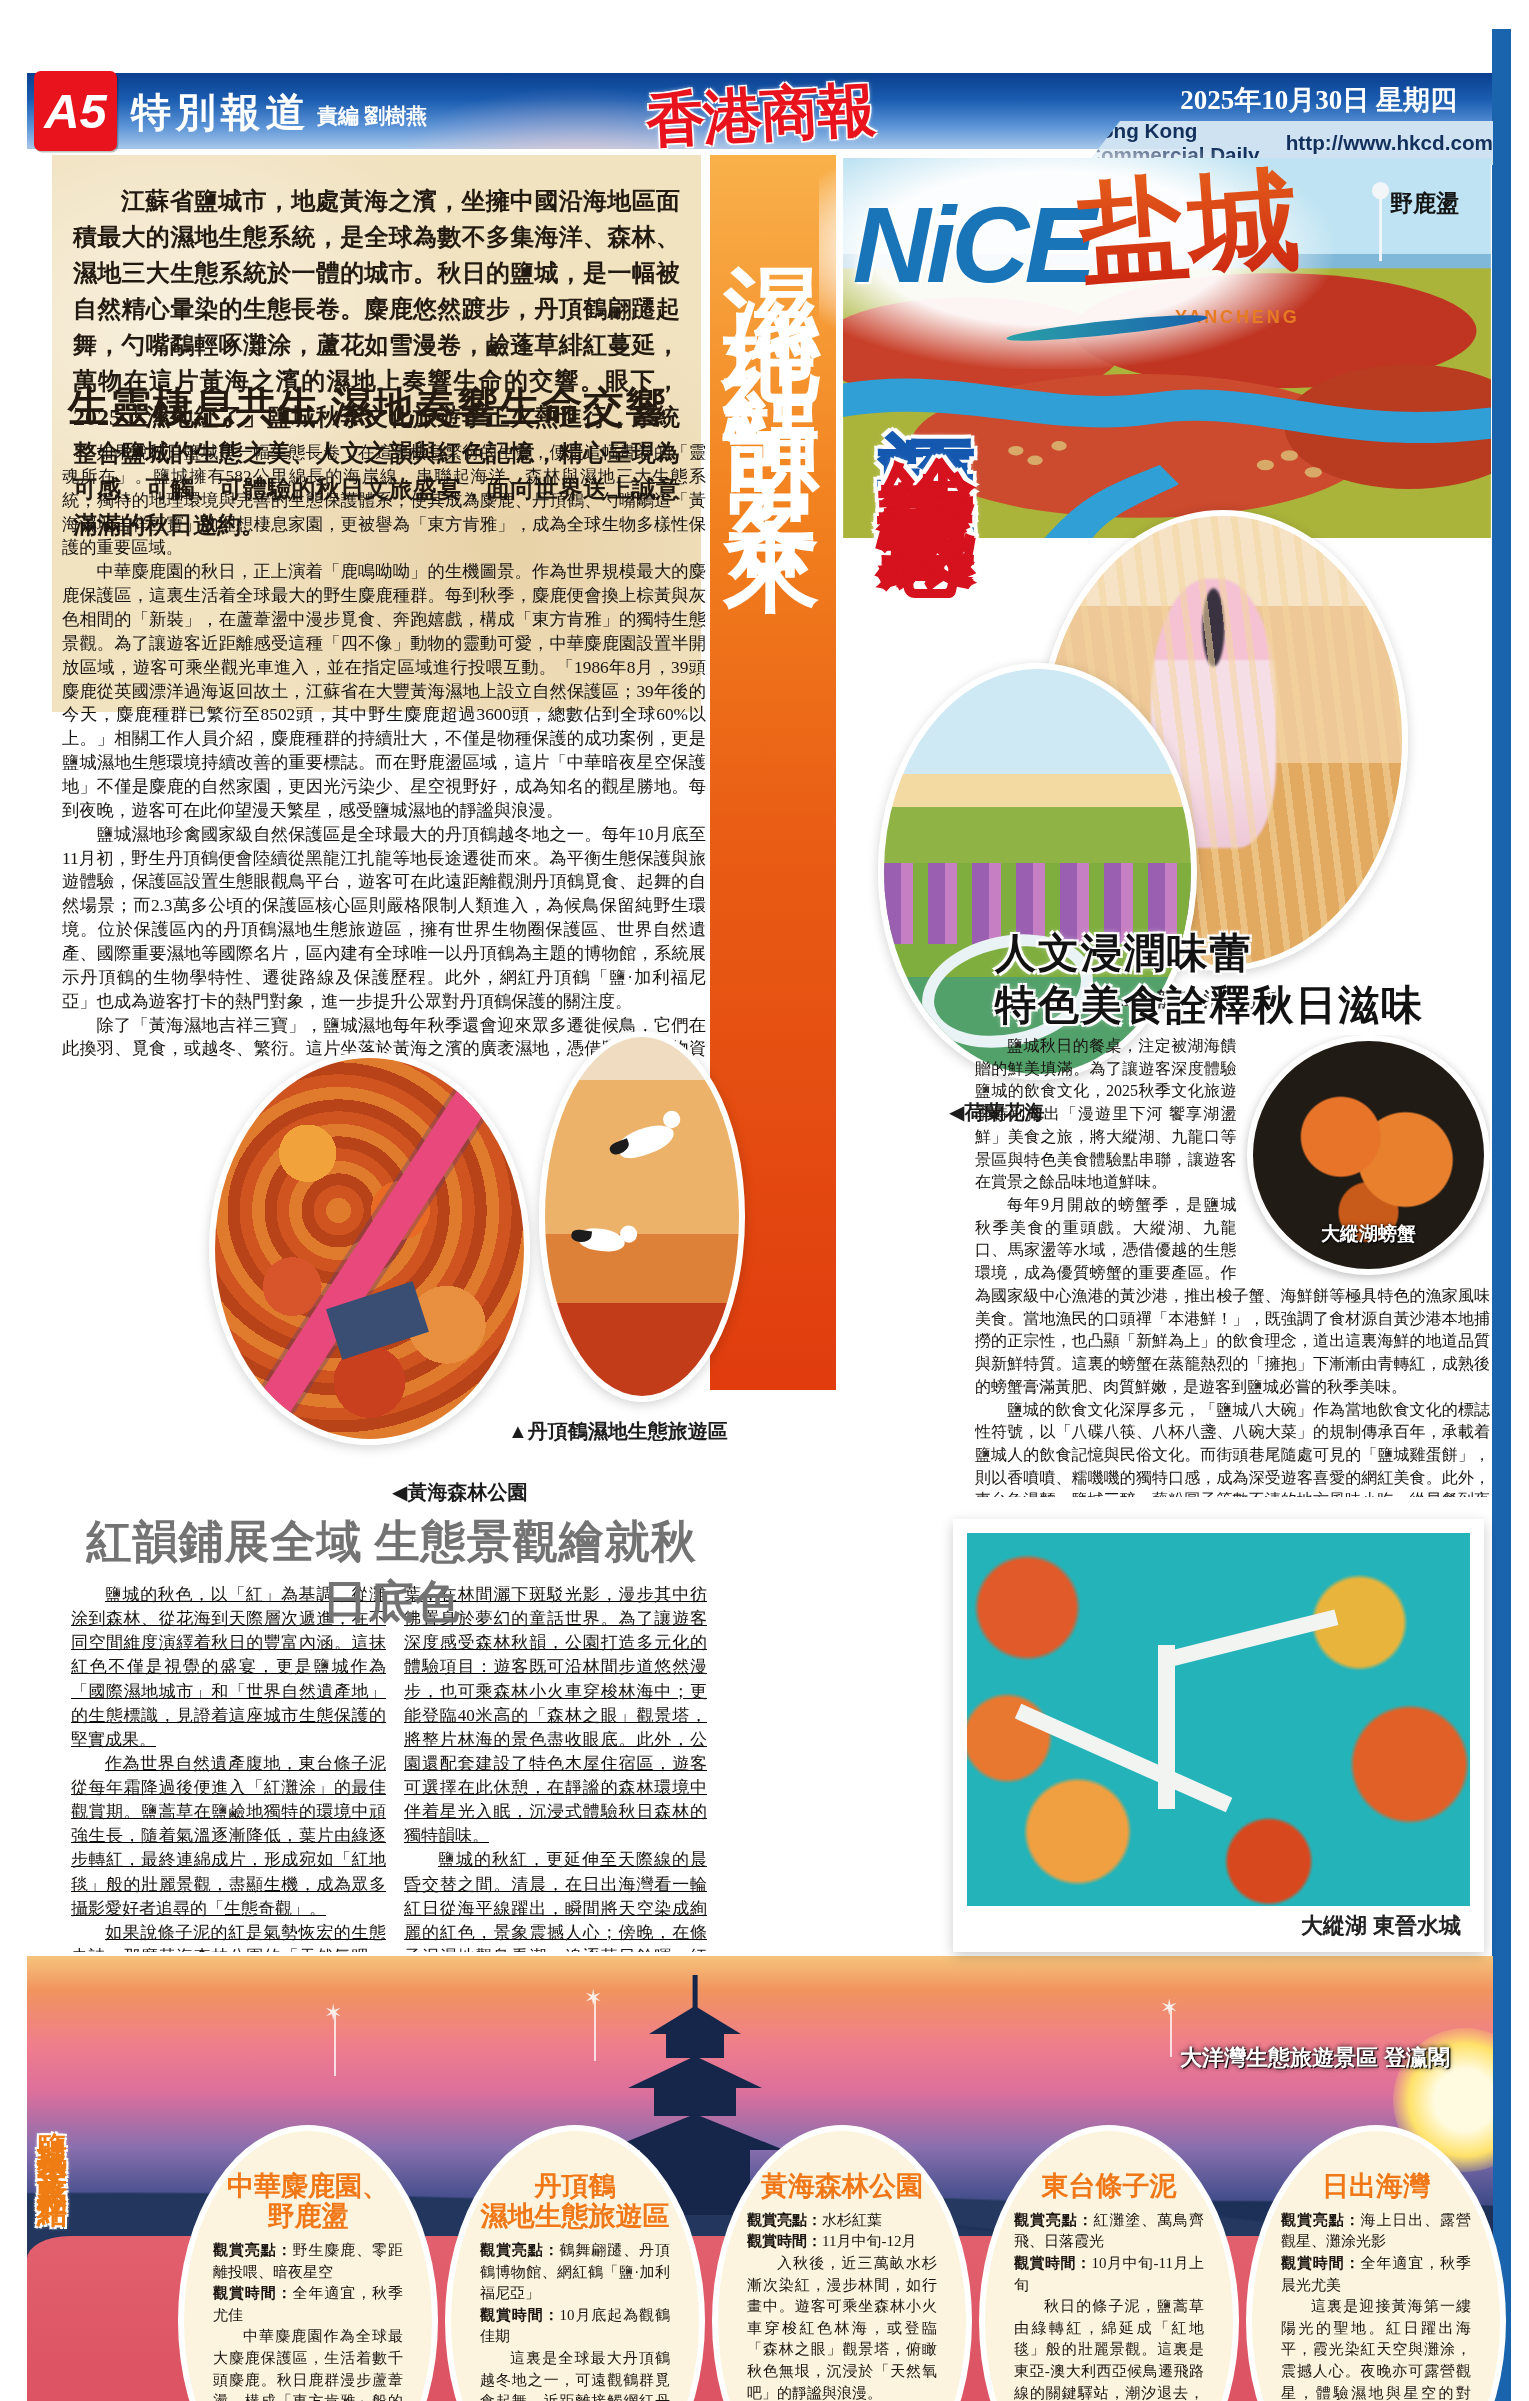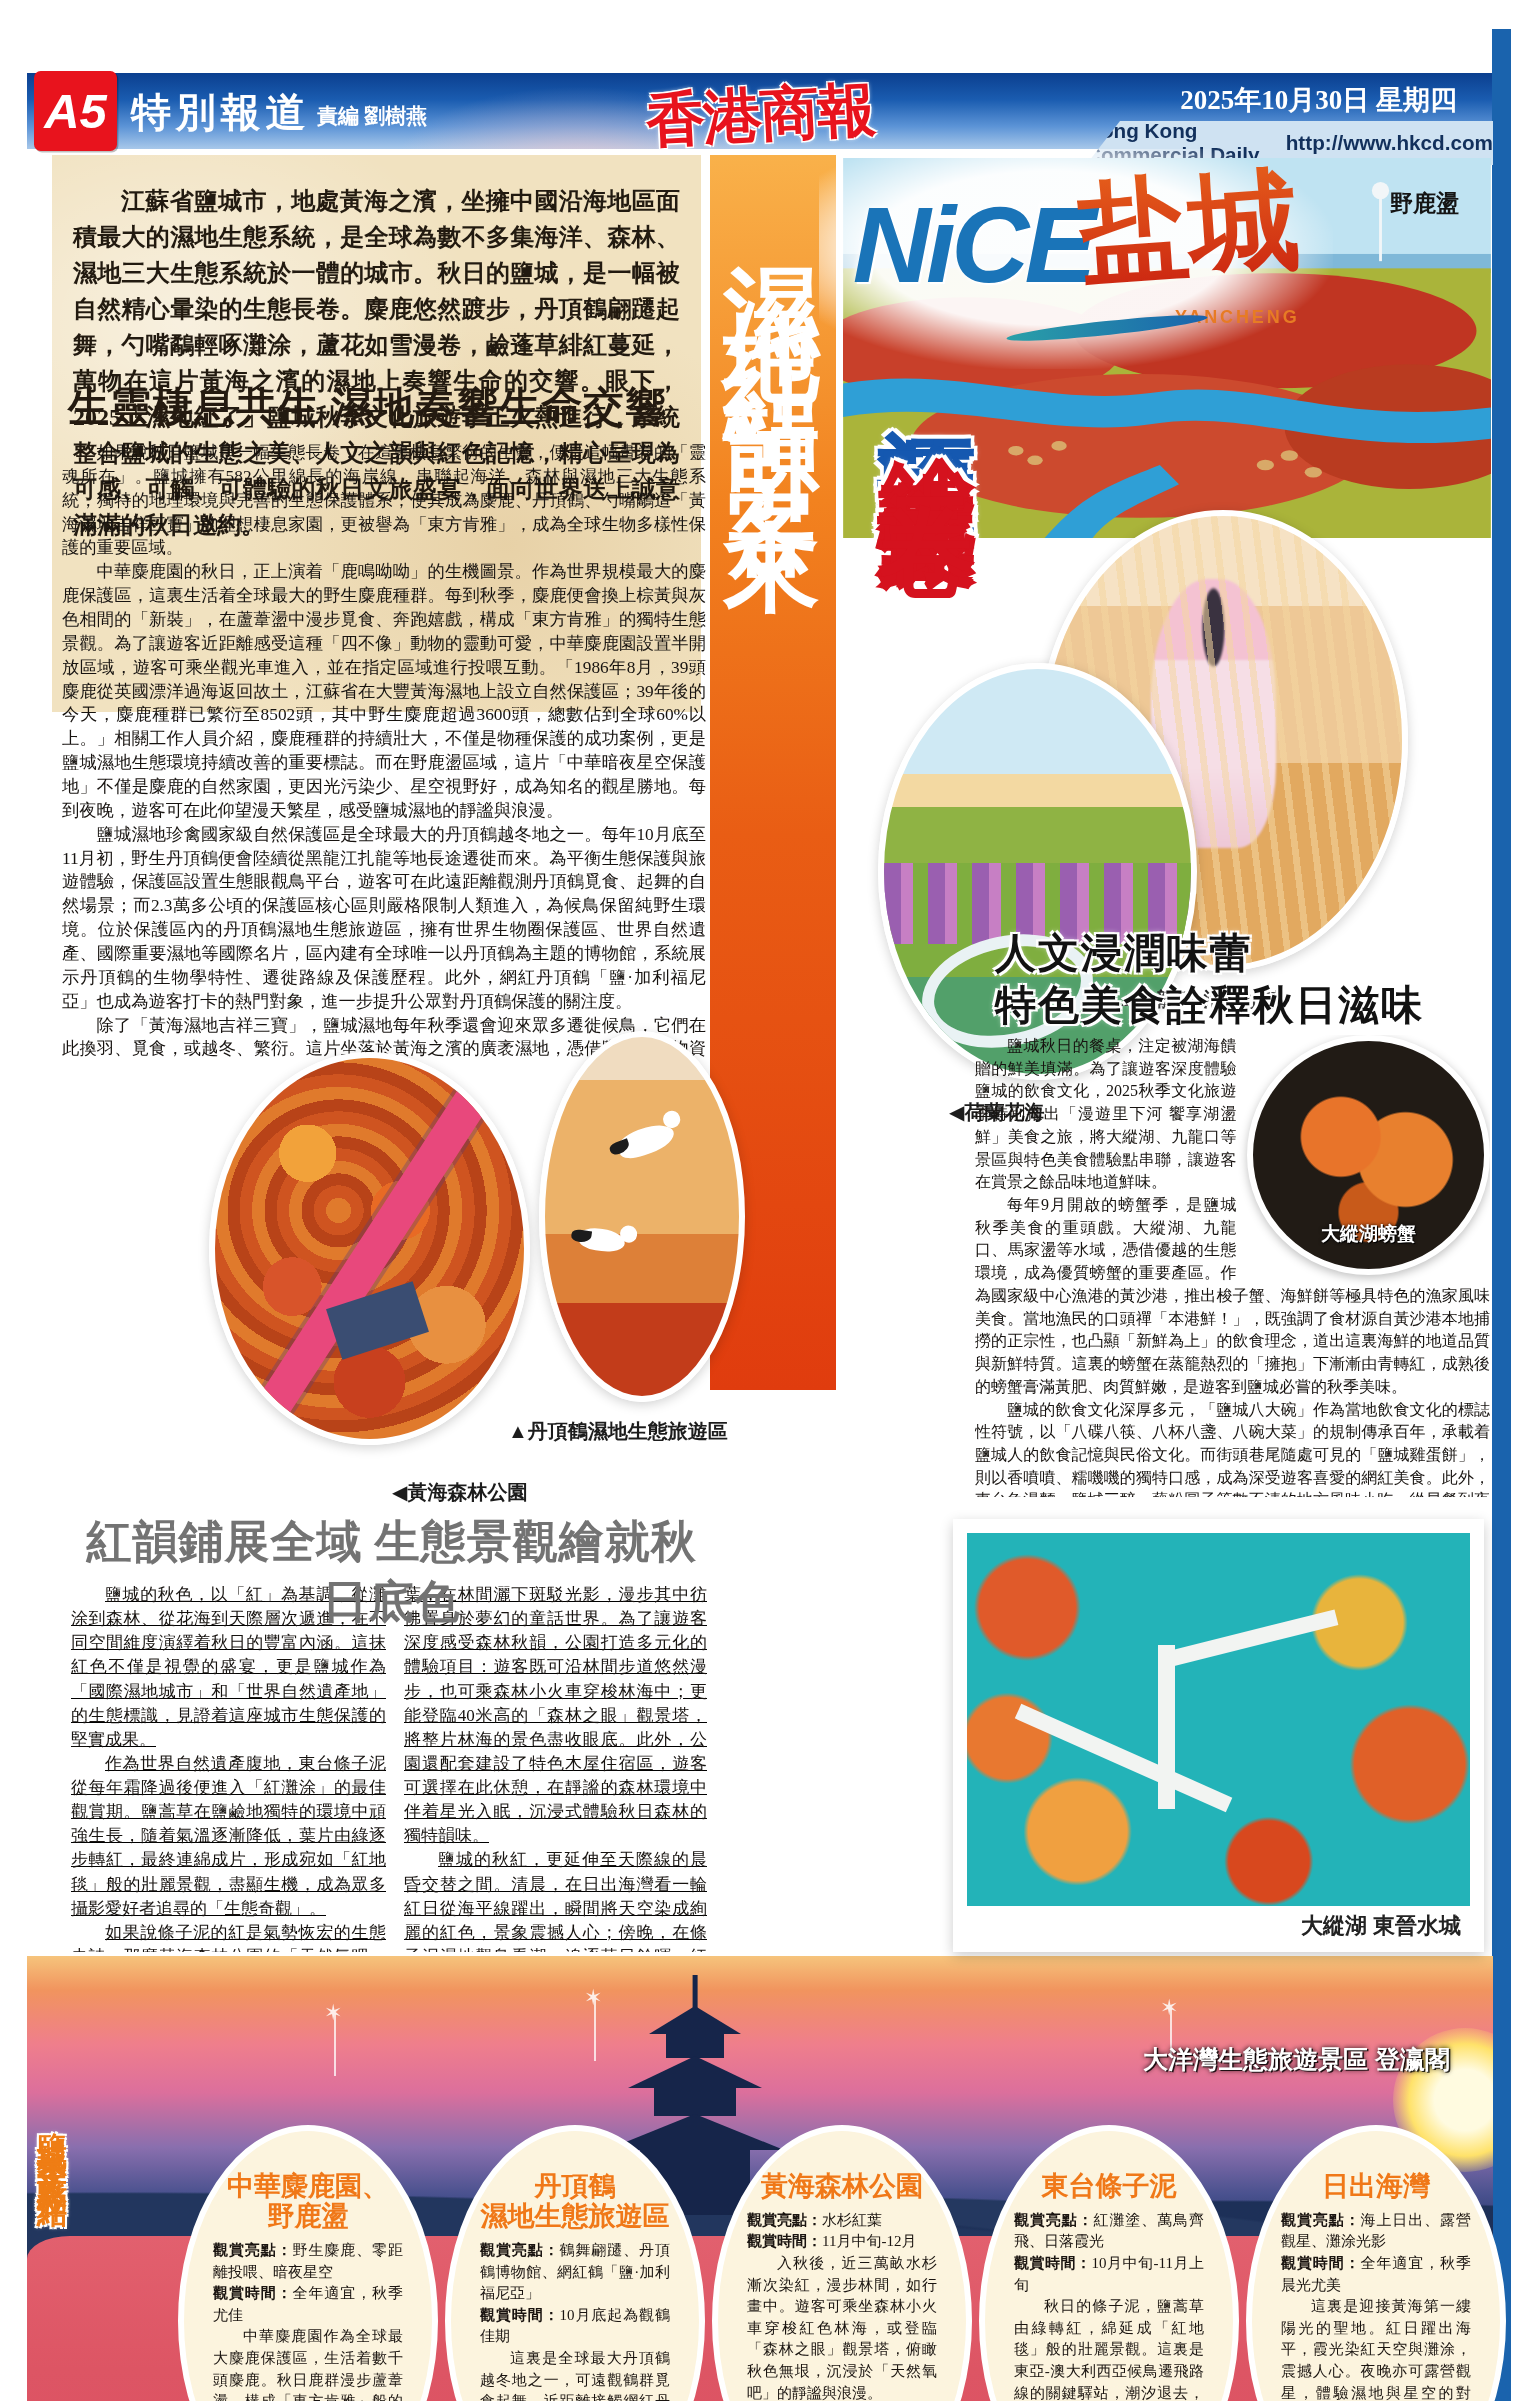--- a/index.html
+++ b/index.html
@@ -179,21 +179,21 @@
   .pagoda { position:absolute; left:567px; top:19px; width:202px; height:269px; z-index:2; }
   .pag { position:absolute; left:50%; transform:translateX(-50%); background:#16254a; }
   .spire { top:0; width:4.8px; height:34px; }
   .r1 { top:31px; width:0; height:0; background:none; border-left:46px solid transparent; border-right:46px solid transparent; border-bottom:28px solid #16254a; }
   .bd1 { top:58px; width:58px; height:25px; }
   .r2 { top:81px; width:0; height:0; background:none; border-left:67px solid transparent; border-right:67px solid transparent; border-bottom:32px solid #16254a; }
   .bd2 { top:111px; width:82px; height:30px; }
   .r3 { top:139px; width:0; height:0; background:none; border-left:89px solid transparent; border-right:89px solid transparent; border-bottom:36px solid #16254a; }
   .bd3 { top:174px; width:110px; height:38px; }
   .base { top:211px; width:158px; height:29px; border-radius:2.9px 2.9px 0 0; }
-  .sunset-cap { position:absolute; right:43px; top:87px; color:#fff; font-weight:800; font-size:25px; z-index:3;
+  .sunset-cap { position:absolute; right:43px; top:87px; color:#fff; font-weight:800; font-size:22px; z-index:3;
                 font-family:"Liberation Sans","DejaVu Sans",sans-serif; text-shadow:0 0 4.8px #000,1.4px 1.4px 0 rgba(0,0,0,.8); }
 
   
   .spots-strip { position:absolute; left:27px; top:2236px; width:1466px; height:333px; z-index:2;
                  background:linear-gradient(180deg,#e2606e 0%,#dd5564 40%,#d94f62 100%);
                  border-radius:43px 67px 0 0 / 23px 29px 0 0; }
   .spots-vtitle { position:absolute; left:31px; top:2109px; z-index:5; writing-mode:vertical-rl; text-orientation:upright;
                   font-family:"Liberation Sans","DejaVu Sans",sans-serif; font-weight:900; font-size:30px; letter-spacing:6.7px;
                   color:#ef7d14; text-shadow:0 0 4.8px #fff,1.9px 1.9px 0 #fff,-1.9px -1.9px 0 #fff,1.9px -1.9px 0 #fff,-1.9px 1.9px 0 #fff; }
   .spot { position:absolute; top:2125px; width:260px; height:392px; background:#fcf4de; border-radius:50%;

